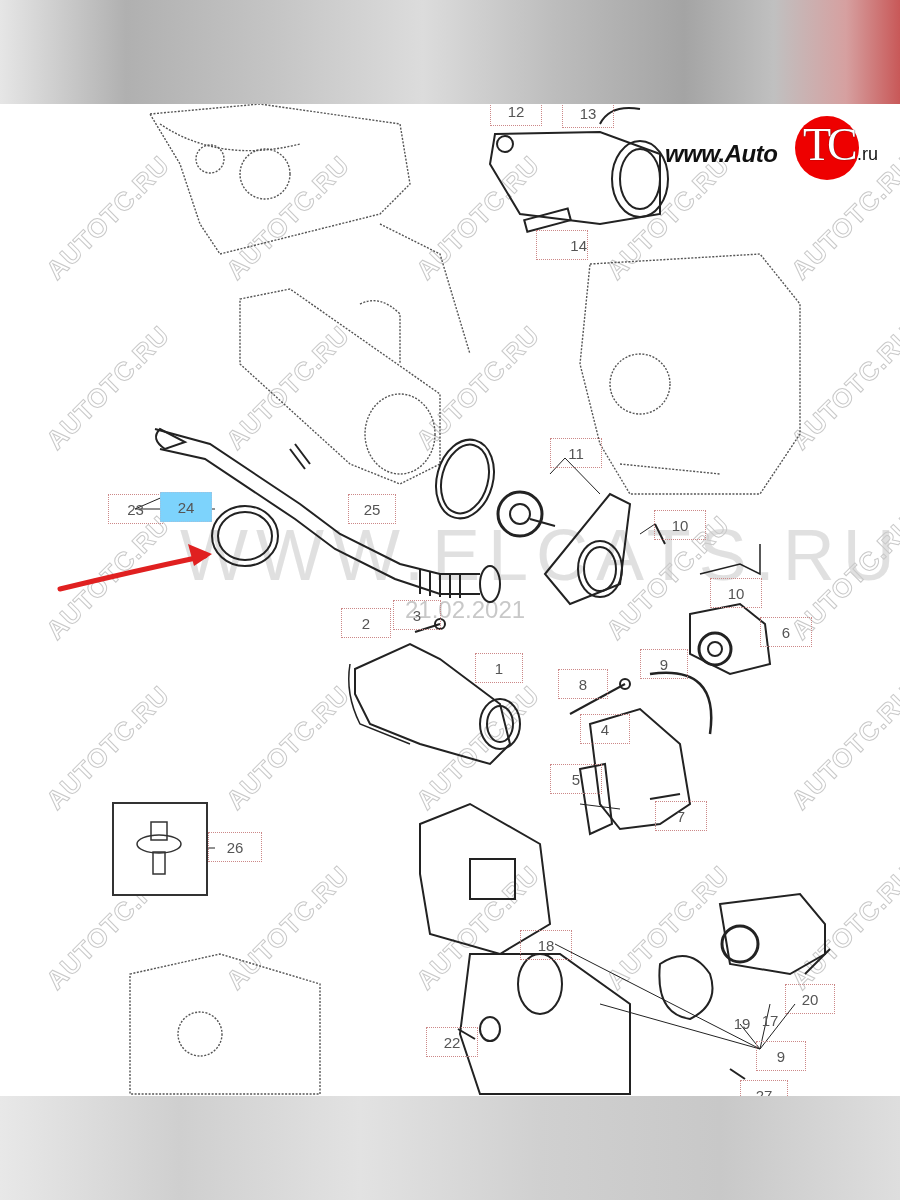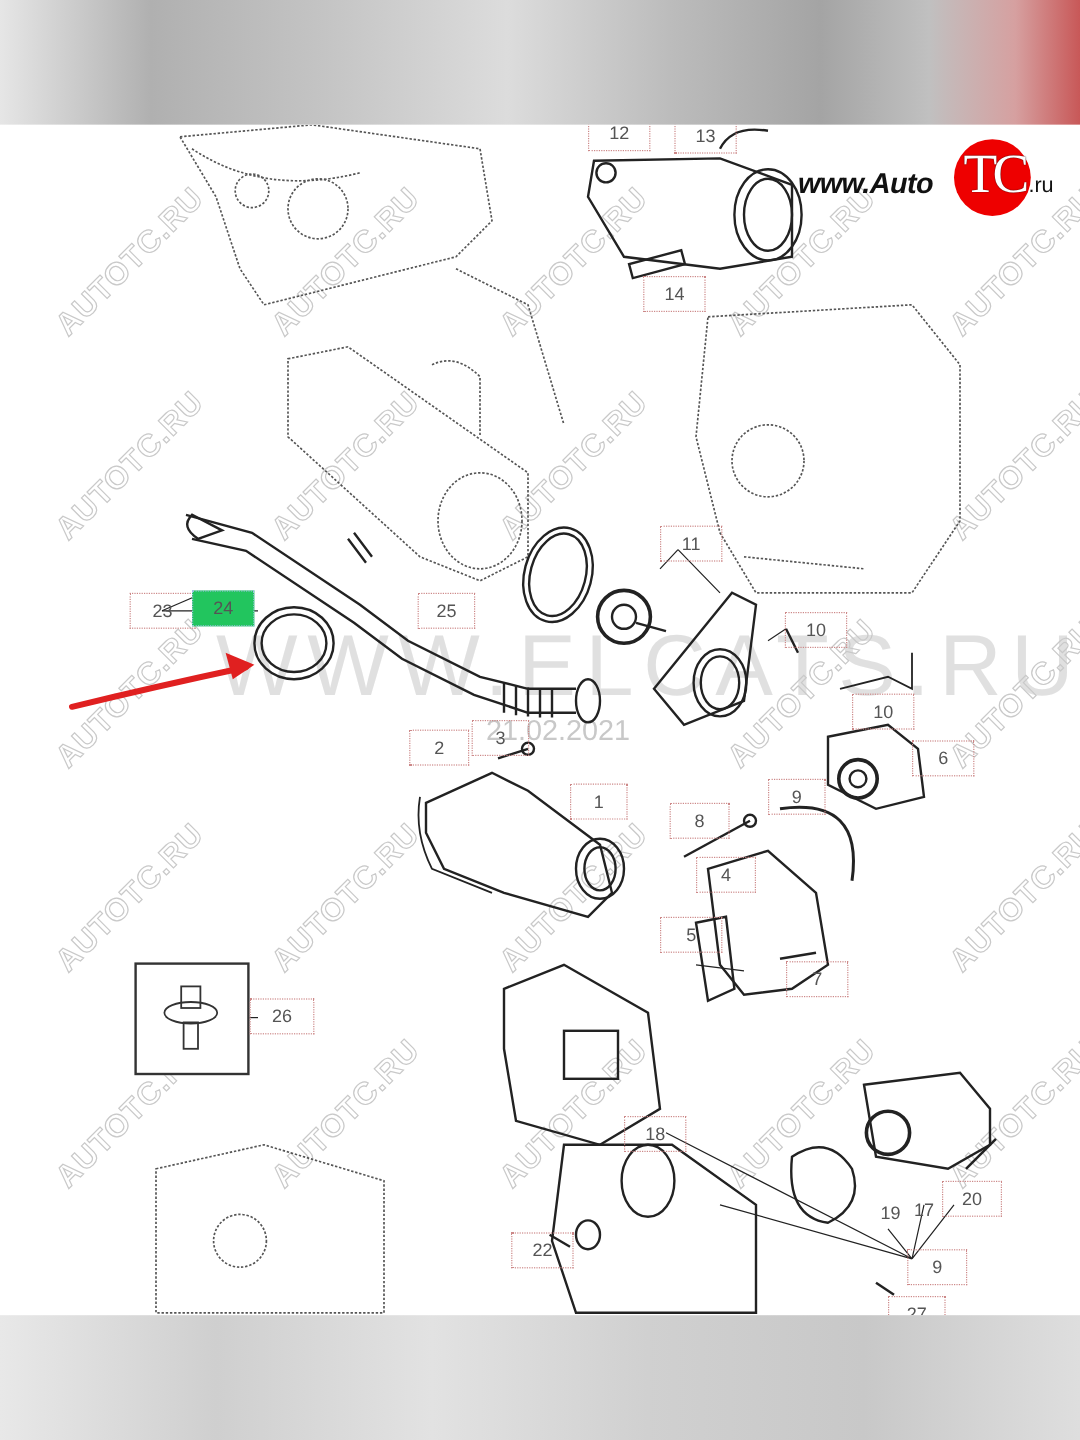--- a/index.html
+++ b/index.html
@@ -4,22 +4,22 @@
 <style>
   html,body{margin:0;padding:0;}
   body{width:900px;height:1200px;position:relative;overflow:hidden;background:#fff;font-family:"Liberation Sans",sans-serif;}
   .bar-top{position:absolute;left:0;top:0;width:900px;height:104px;
     background:linear-gradient(90deg,#e6e6e6 0%,#b0b0b0 14%,#c4c4c4 30%,#dcdcdc 47%,#bcbcbc 62%,#a4a4a4 76%,#c0c0c0 86%,#d6a0a0 94%,#c85858 100%);}
   .bar-bottom{position:absolute;left:0;top:1096px;width:900px;height:104px;
     background:linear-gradient(90deg,#e8e8e8 0%,#cfcfcf 20%,#e2e2e2 40%,#d0d0d0 60%,#c8c8c8 80%,#dedede 100%);}
   .canvas{position:absolute;left:0;top:104px;width:900px;height:992px;background:#fff;overflow:hidden;}
   svg.diagram{position:absolute;left:0;top:0;width:900px;height:992px;}
   .callout{position:absolute;border:1px dotted #c88;color:#555;font-size:15px;text-align:center;line-height:30px;height:30px;box-sizing:border-box;}
-  .callout.hl{background:#22c55e;border-color:#9cc2e0;}
-  .callout.plain{border:none;}
+  .callout.hl{background:#7dd3fc;border-color:#9cc2e0;}
+  .callout.plain{border:none;margin-top:12px;}
   .logo{position:absolute;left:665px;top:8px;height:60px;width:230px;}
   .logo-text{position:absolute;left:0;top:28px;font-size:24px;font-weight:bold;color:#111;letter-spacing:-0.5px;font-style:italic;text-align:right;}
   .logo-circle{position:absolute;left:130px;top:4px;width:64px;height:64px;border-radius:50%;background:#e00;}
   .logo-tc{position:absolute;left:138px;top:6px;font-size:46px;color:#fff;font-weight:normal;font-family:"Liberation Serif",serif;letter-spacing:-4px;text-shadow:0 0 1px #000;}
   .logo-ru{position:absolute;left:192px;top:32px;font-size:18px;font-weight:normal;color:#111;}
   .wm{position:absolute;color:transparent;-webkit-text-stroke:1px #c9c9c9;font-size:26px;font-weight:bold;transform:rotate(-45deg);transform-origin:left top;white-space:nowrap;letter-spacing:1px;}
   .wm-big{position:absolute;color:#d4d4d4;font-size:72px;font-family:"Liberation Sans",sans-serif;opacity:.7;white-space:nowrap;letter-spacing:8px;}
   .date{position:absolute;color:#c8c8c8;font-size:24px;}
   .inset{position:absolute;border:2px solid #333;background:#fff;}
 </style>
@@ -173,21 +173,21 @@
   <div class="callout" style="left:550px;top:660px;width:52px;">5</div>
   <div class="callout" style="left:760px;top:513px;width:52px;">6</div>
   <div class="callout" style="left:655px;top:697px;width:52px;">7</div>
   <div class="callout" style="left:558px;top:565px;width:50px;">8</div>
   <div class="callout" style="left:640px;top:545px;width:48px;">9</div>
   <div class="callout" style="left:654px;top:406px;width:52px;">10</div>
   <div class="callout" style="left:710px;top:474px;width:52px;">10</div>
   <div class="callout" style="left:550px;top:334px;width:52px;">11</div>
   <div class="callout" style="left:490px;top:-8px;width:52px;">12</div>
   <div class="callout" style="left:562px;top:-6px;width:52px;">13</div>
-  <div class="callout" style="left:536px;top:126px;width:52px;">14</div>
+  <div class="callout" style="left:536px;top:126px;width:52px;text-align:right;">14</div>
   <div class="callout" style="left:756px;top:937px;width:50px;">9</div>
   <div class="callout plain" style="left:755px;top:890px;width:30px;">17</div>
   <div class="callout" style="left:520px;top:826px;width:52px;">18</div>
   <div class="callout plain" style="left:727px;top:893px;width:30px;">19</div>
   <div class="callout" style="left:785px;top:880px;width:50px;">20</div>
   <div class="callout" style="left:426px;top:923px;width:52px;">22</div>
   <div class="callout" style="left:108px;top:390px;width:55px;">23</div>
   <div class="callout hl" style="left:160px;top:388px;width:52px;">24</div>
   <div class="callout" style="left:348px;top:390px;width:48px;">25</div>
   <div class="callout" style="left:208px;top:728px;width:54px;">26</div>

